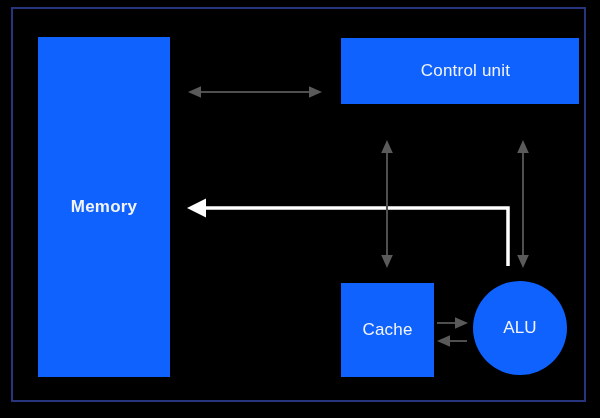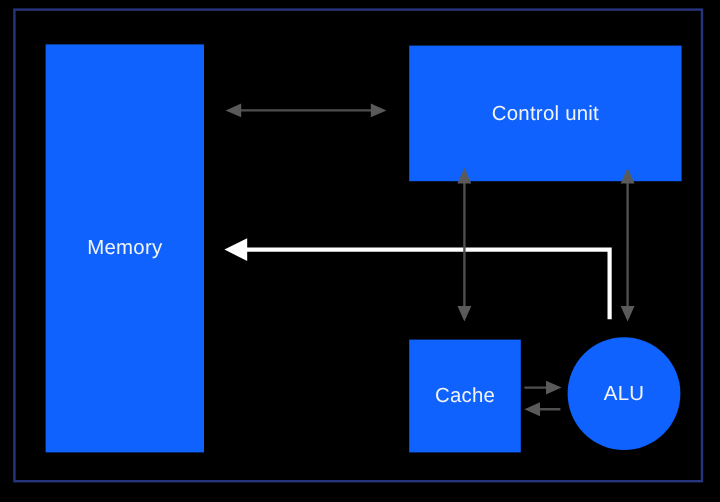--- a/index.html
+++ b/index.html
@@ -27,22 +27,22 @@
   .node {
     position: absolute;
     background: #0f62fe;
     color: #f2f4f8;
     display: flex;
     align-items: center;
     justify-content: center;
     font-size: 17px;
     letter-spacing: 0.2px;
   }
-  .node-memory   { left: 38px;  top: 37px;  width: 132px; height: 340px; }
-  .node-control  { left: 341px; top: 38px;  width: 227px; height: 113px;  }
+  .node-memory   { left: 38px;  top: 37px;  width: 132px; height: 340px; font-weight: bold; }
+  .node-control  { left: 341px; top: 38px;  width: 227px; height: 66px; padding-left: 11px;  }
   .node-cache    { left: 341px; top: 283px; width: 93px;  height: 94px;  }
   .node-alu      { left: 473px; top: 281px; width: 94px;  height: 94px; border-radius: 50%; }
   .arrow-layer {
     position: absolute;
     left: 0;
     top: 0;
     width: 600px;
     height: 418px;
     pointer-events: none;
   }

